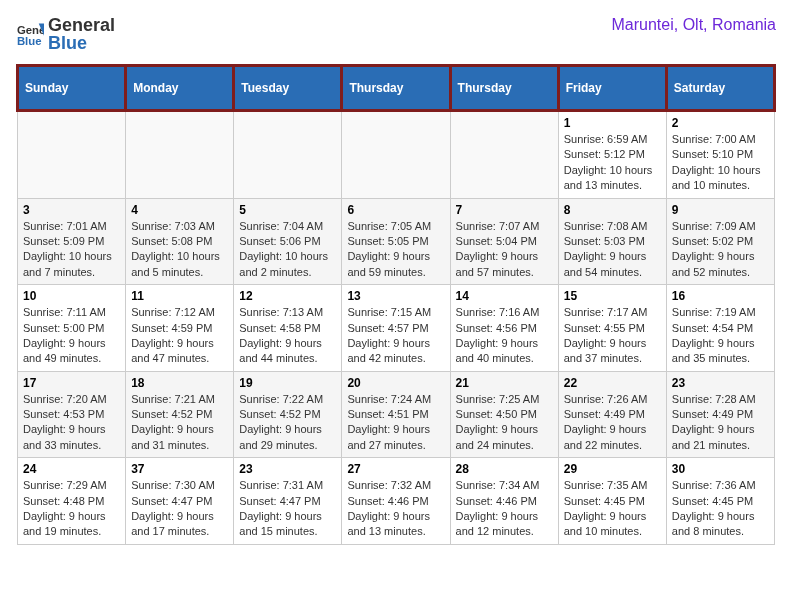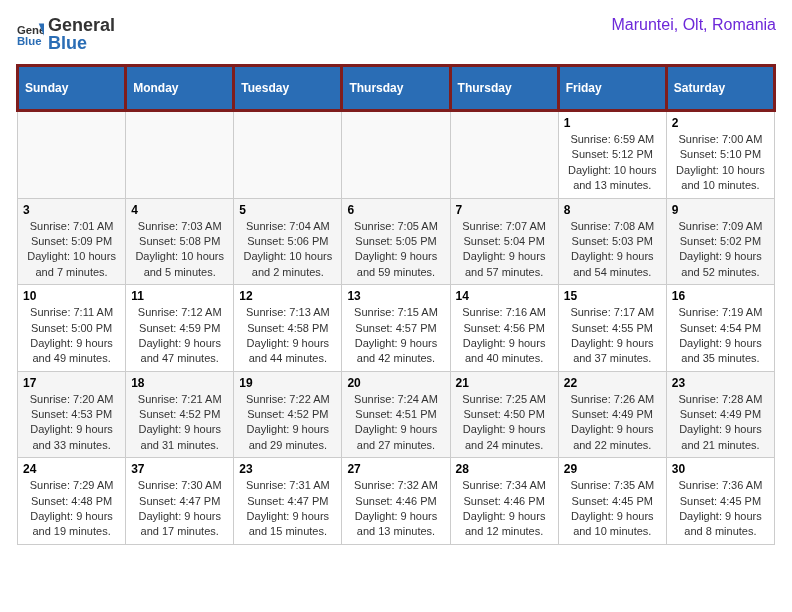--- a/index.html
+++ b/index.html
@@ -66,21 +66,20 @@
     }
     .day-number {
       font-weight: bold;
       font-size: 12px;
       display: block;
       margin-bottom: 2px;
     }
     .day-info {
       color: #333;
       line-height: 1.4;
-      text-align: center;
     }
   </style>
 </head>
 <body>
 
 <div class="header-area">
   <div class="logo">
     <svg class="logo-icon" viewBox="0 0 32 32" xmlns="http://www.w3.org/2000/svg">
       <text x="1" y="16" font-size="13" font-weight="bold" fill="#333" font-family="Arial">General</text>
       <text x="1" y="28" font-size="13" font-weight="bold" fill="#2a6db5" font-family="Arial">Blue</text>

